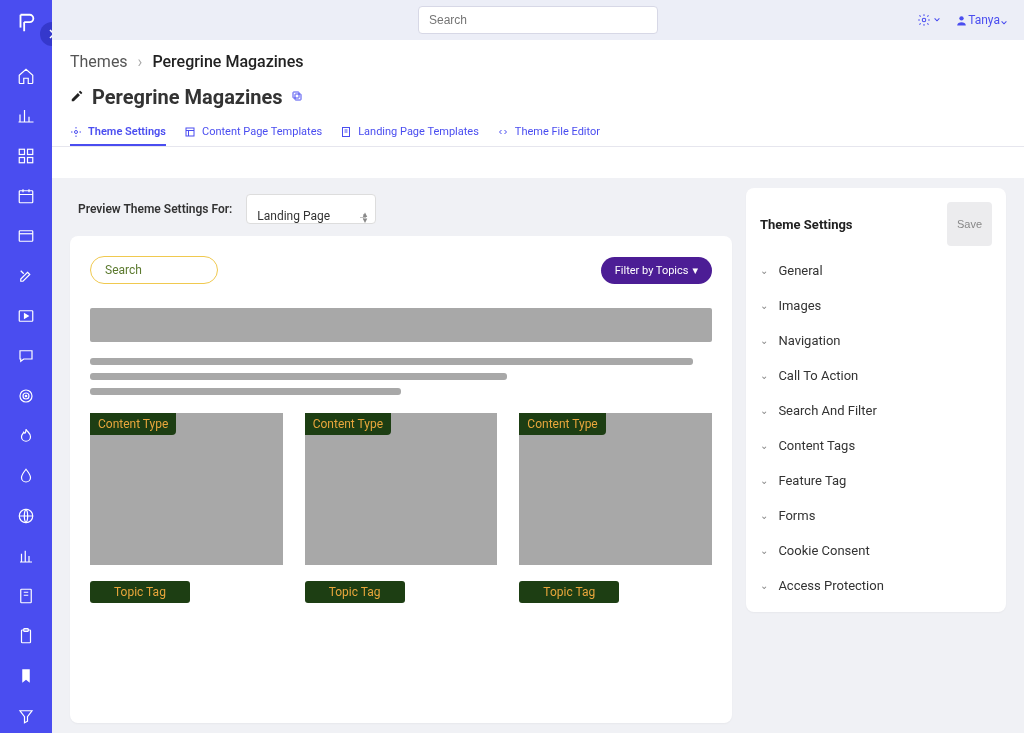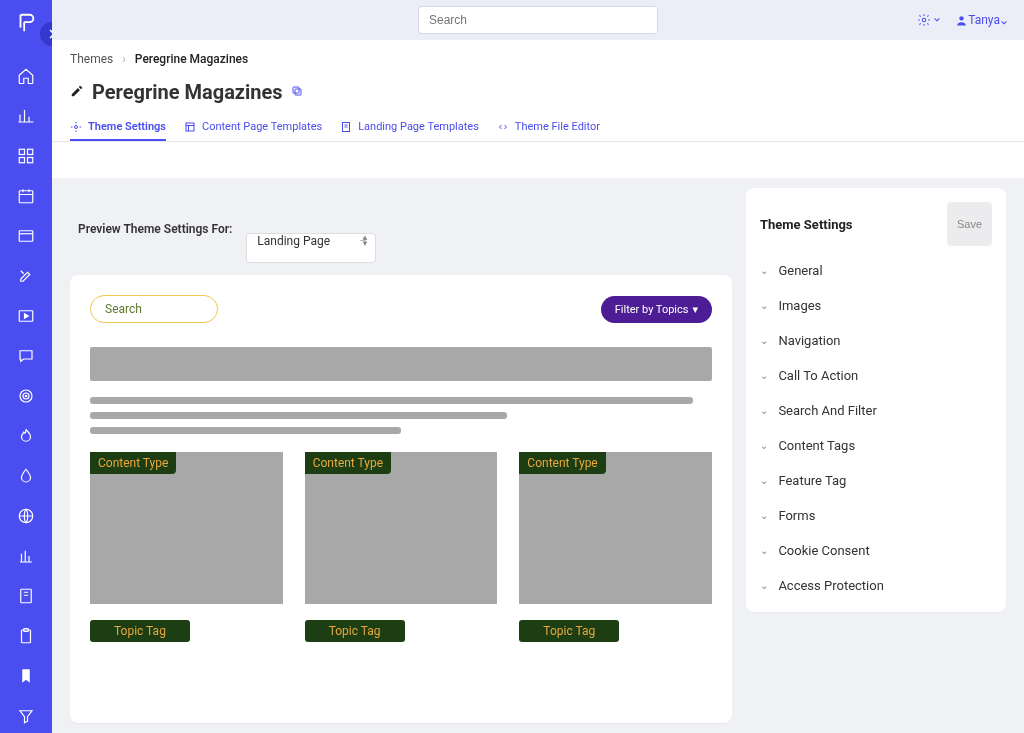--- a/index.html
+++ b/index.html
@@ -104,21 +104,21 @@
   .main {
     position: absolute;
     left: 52px; top: 40px;
     right: 0;
     bottom: 0;
     background: #fff;
     overflow: hidden;
   }
   .breadcrumb {
     padding: 12px 12px 6px 18px;
-    font-size: 12px;
+    font-size: 16px;
     color: #555;
   }
   .breadcrumb .sep { margin: 0 6px; color: #aaa; }
   .breadcrumb .cur { color: #222; font-weight: 500; }
   .page-title-row {
     padding: 8px 18px 10px 18px;
     display: flex;
     align-items: center;
     gap: 8px;
   }
@@ -173,23 +173,22 @@
   .preview-bar label { font-weight: 600; }
   .preview-select {
     background: #fff;
     border: 1px solid #ddd;
     border-radius: 4px;
     height: 30px;
     padding: 0 26px 0 10px;
     font-size: 12px;
     position: relative;
     display: flex;
-    align-items: flex-start;
+    align-items: flex-end;
     min-width: 130px;
-    margin-top: 39px;
   }
   .preview-select::after {
     content: '';
     position: absolute;
     right: 8px;
     width: 8px; height: 12px;
     background:
       linear-gradient(#999,#999) center/6px 1px no-repeat,
       linear-gradient(#999,#999) center/1px 6px no-repeat;
     opacity: 0.6;

